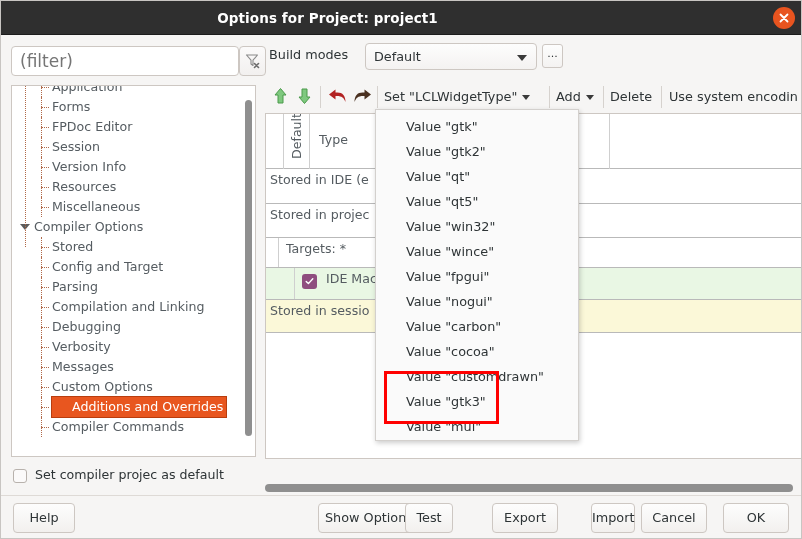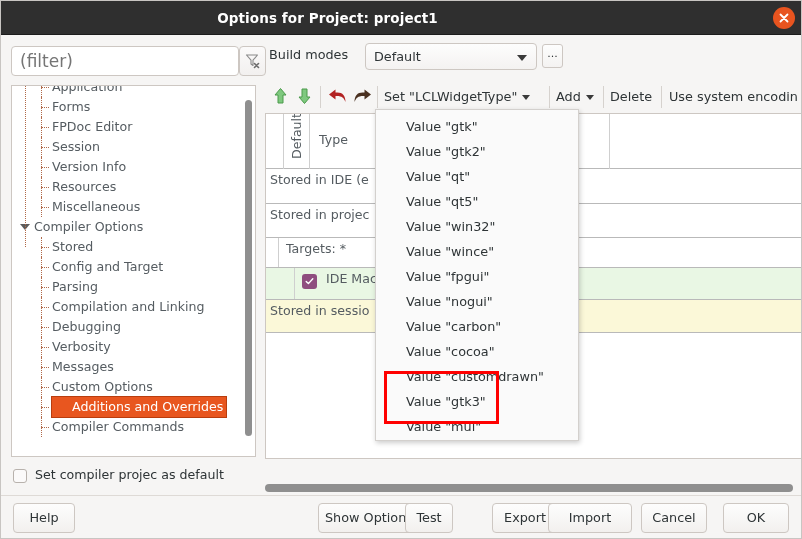--- a/index.html
+++ b/index.html
@@ -535,18 +535,18 @@
       </div>
   </div>
   <div class="annot"></div>
 
   <div class="footsep"></div>
   <div id="footer-buttons">
       <div class="btn" style="left: 12px; width: 62px;">Help</div>
       <div class="btn" style="left: 317px; width: 102px;">Show Options</div>
       <div class="btn" style="left: 404px; width: 48px;">Test</div>
       <div class="btn" style="left: 491px; width: 66px;">Export</div>
-      <div class="btn" style="left: 547px; width: 84px;">Import</div>
+      <div class="btn" style="left: 590px; width: 44px;">Import</div>
       <div class="btn" style="left: 640px; width: 66px;">Cancel</div>
       <div class="btn" style="left: 722px; width: 66px;">OK</div>
     </div>
 
 </div>
 
 </body></html>

